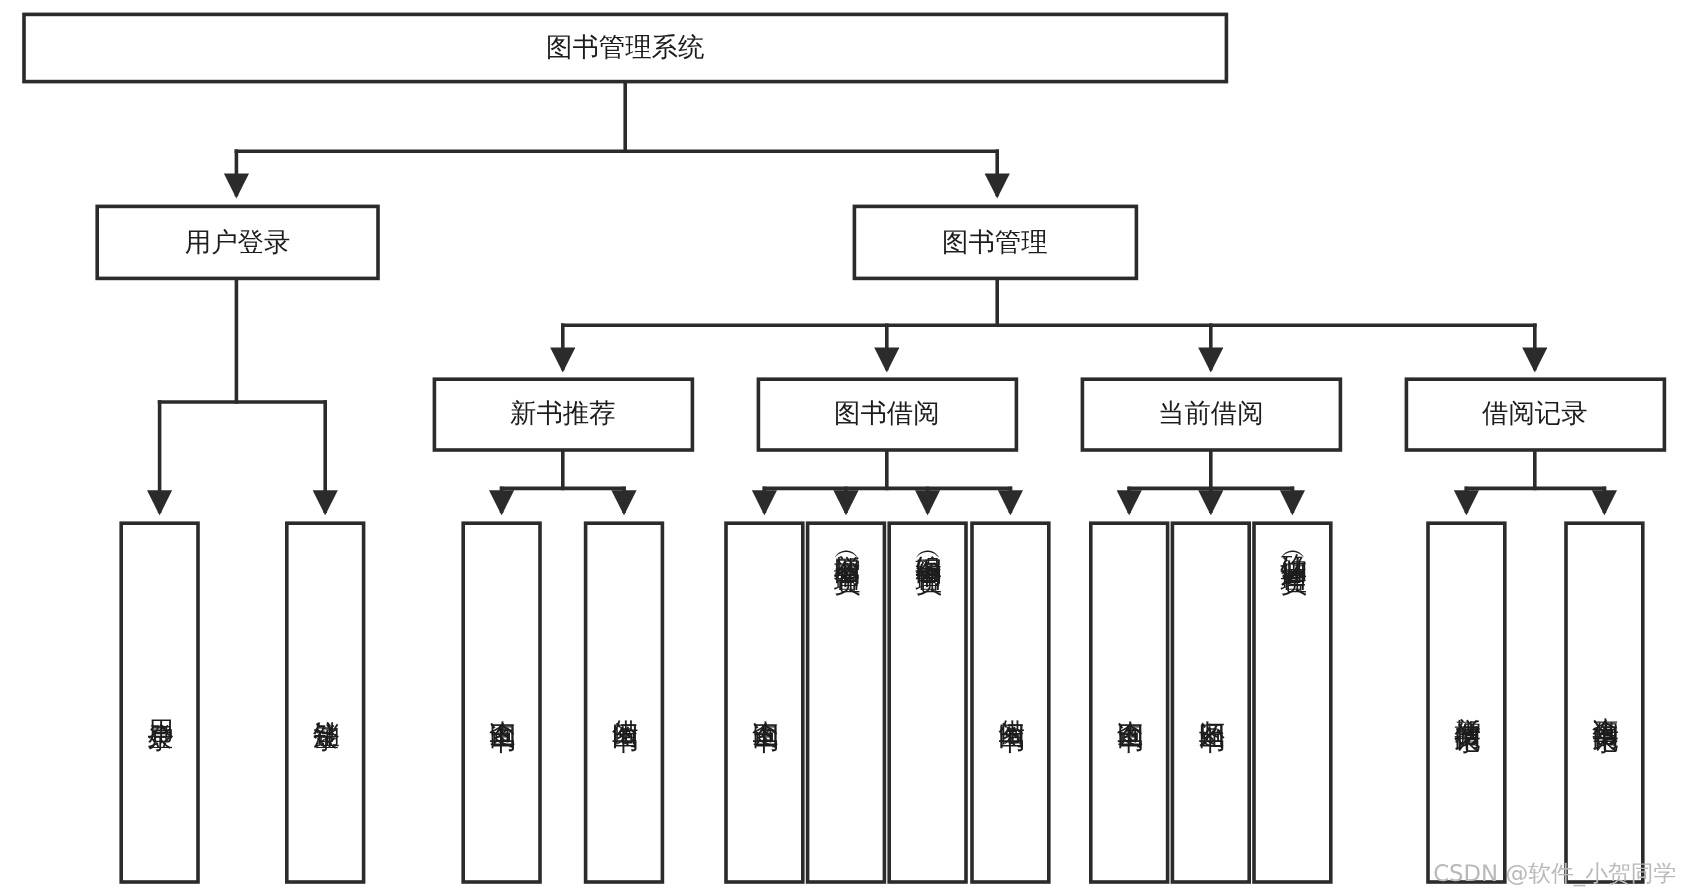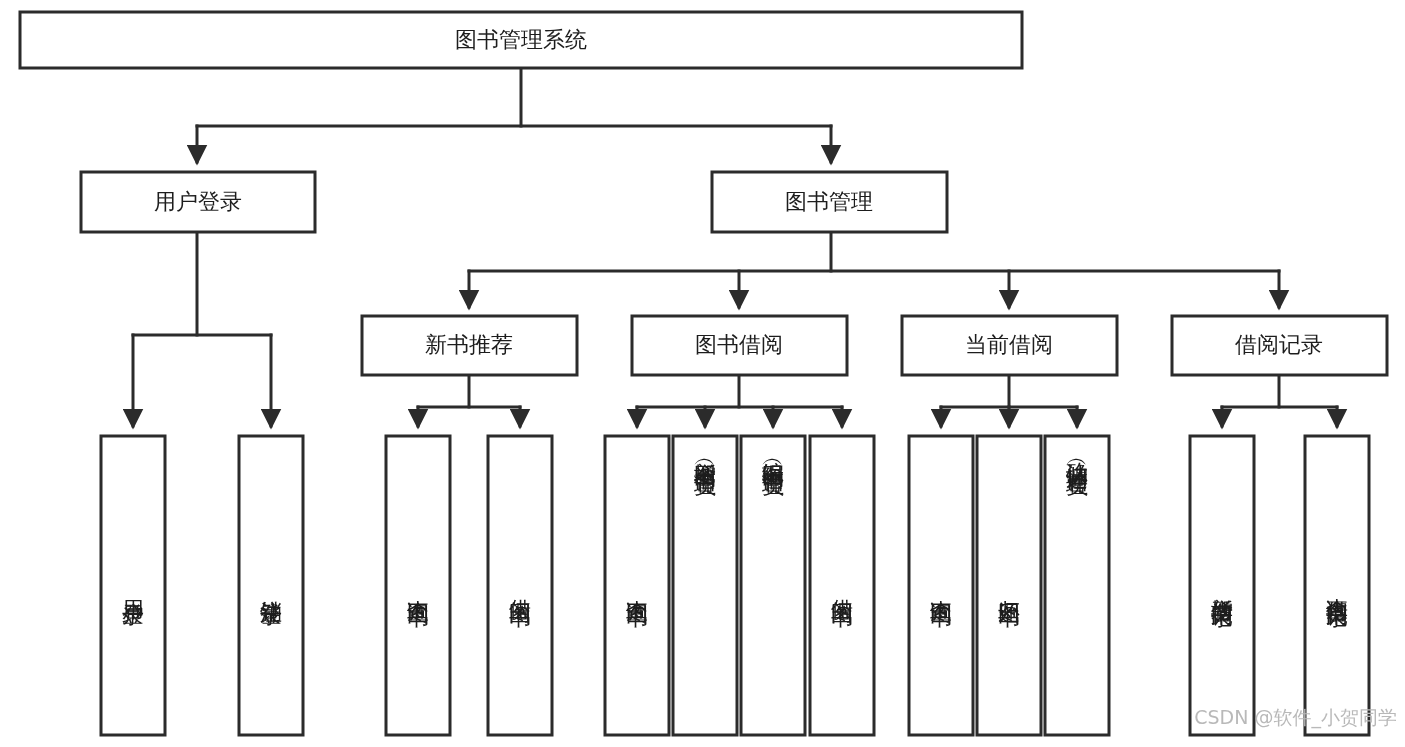--- a/index.html
+++ b/index.html
@@ -59,21 +59,21 @@
     letter-spacing: 2px;
     display: flex;
     align-items: center;
     justify-content: flex-start;
     white-space: nowrap;
     user-select: none;
   }
   .watermark {
     position: absolute;
     right: 8px;
-    bottom: 16px;
+    bottom: 6px;
     font-family: "DejaVu Sans", "Liberation Sans", sans-serif;
     font-size: 19px;
     color: #b9b9b9;
     white-space: nowrap;
     pointer-events: none;
   }
 </style>
 </head>
 <body>
 

